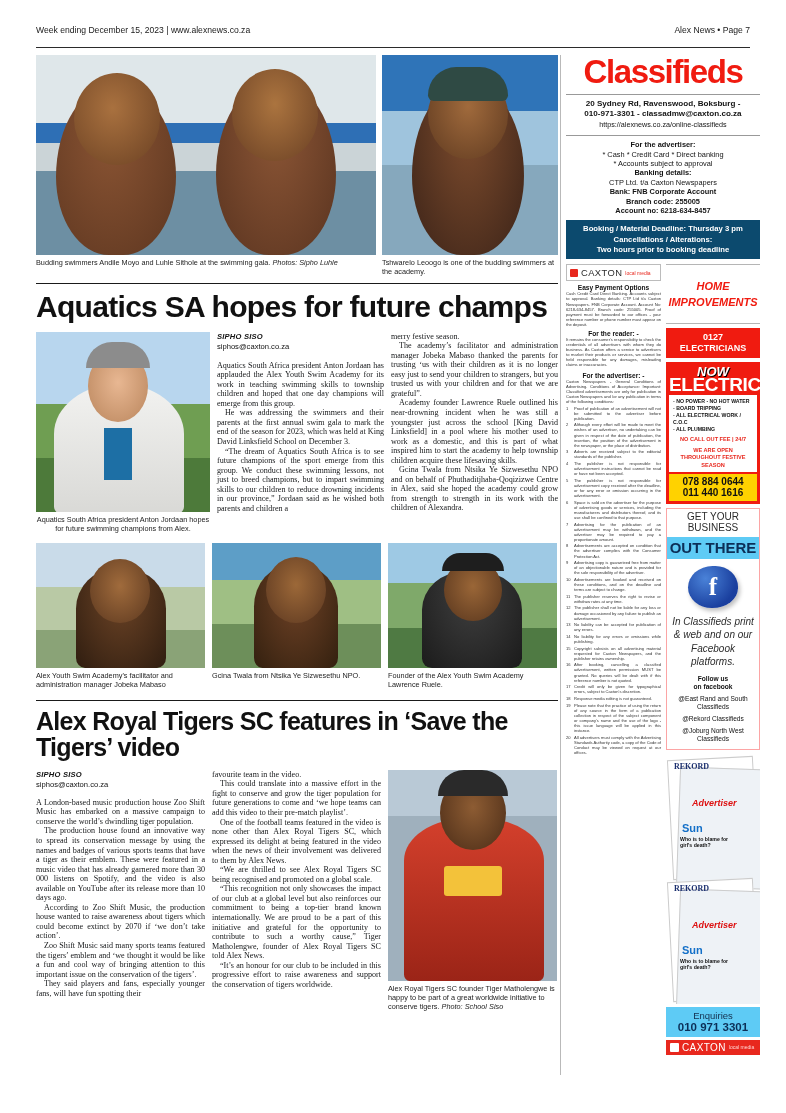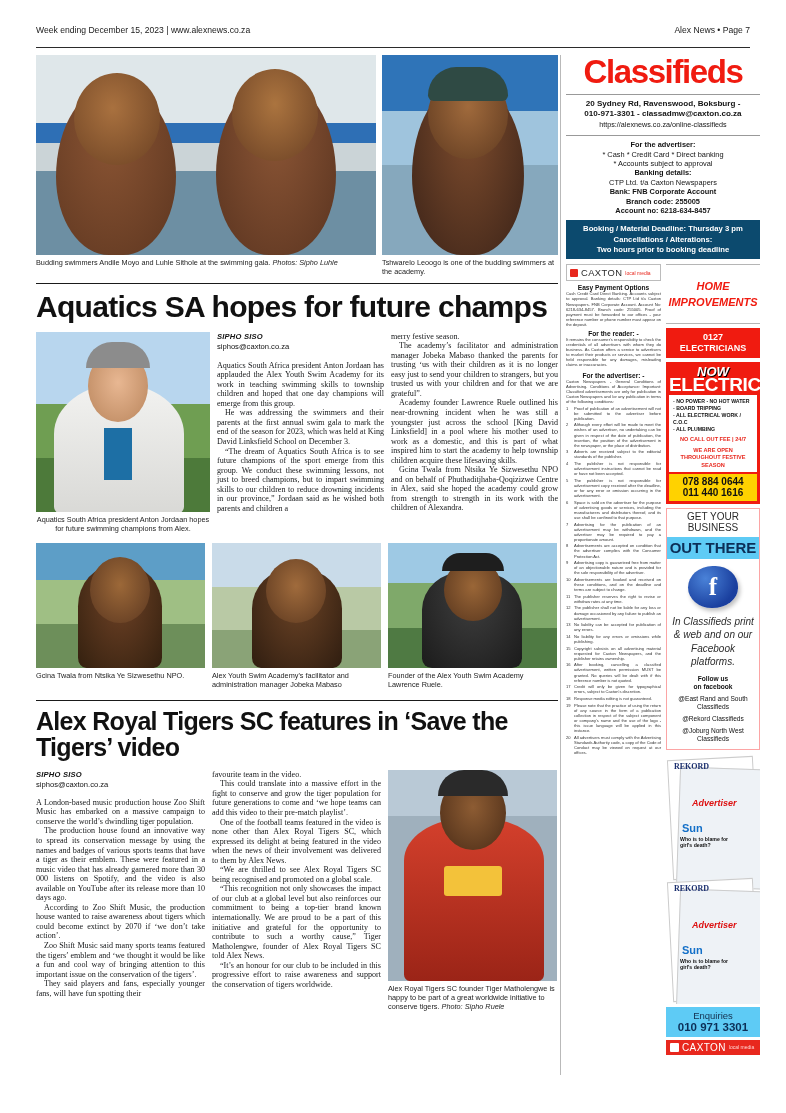--- a/index.html
+++ b/index.html
@@ -239,32 +239,32 @@
           <p class="first">merry festive season.</p>
           <p>The academy’s facilitator and administration manager Jobeka Mabaso thanked the parents for trusting ‘us with their children as it is no longer easy just to send your children to strangers, but you trusted us with your children and for that we are grateful”.</p>
           <p>Academy founder Lawrence Ruele outlined his near-drowning incident when he was still a youngster just across the school [King David Linksfield] in a pool where his mother used to work as a domestic, and this is part of what inspired him to start the academy to help township children acquire these lifesaving skills.</p>
           <p>Gcina Twala from Ntsika Ye Sizwesethu NPO and on behalf of Phuthaditjhaba-Qoqizizwe Centre in Alex, said she hoped the academy could grow from strength to strength in its work with the children of Alexandra.</p>
         </div>
       </div>
     </div>
 
     <div style="display:flex;gap:7px;margin-top:10px;">
       <div style="width:169px;">
+        <div class="photo" style="height:125px;background:linear-gradient(#c9dbe9 0 35%,#b9c9a5 35% 70%,#8aa377 70% 100%);">
+          <div style="position:absolute;left:40px;top:26px;width:90px;height:99px;background:radial-gradient(ellipse at 50% 26%,#6d4426,#2f1d10);border-radius:44% 44% 10% 10%/40% 40% 10% 10%;"></div>
+          <div style="position:absolute;left:54px;top:16px;width:60px;height:64px;background:radial-gradient(ellipse at 50% 42%,#a06b3c,#5c381f);border-radius:50%;"></div>
+        </div>
+        <div class="cap">Alex Youth Swim Academy's facilitator and administration manager Jobeka Mabaso</div>
+      </div>
+      <div style="width:169px;">
         <div class="photo" style="height:125px;background:linear-gradient(#5d9ec7 0 30%,#9fbf84 30% 65%,#6d8f5a 65% 100%);">
           <div style="position:absolute;left:42px;top:22px;width:84px;height:103px;background:radial-gradient(ellipse at 50% 28%,#6f4226,#33200f);border-radius:44% 44% 10% 10%/40% 40% 10% 10%;"></div>
           <div style="position:absolute;left:54px;top:14px;width:60px;height:66px;background:radial-gradient(ellipse at 50% 42%,#9c6838,#5b3720);border-radius:50%;"></div>
         </div>
         <div class="cap">Gcina Twala from Ntsika Ye Sizwesethu NPO.</div>
-      </div>
-      <div style="width:169px;">
-        <div class="photo" style="height:125px;background:linear-gradient(#c9dbe9 0 35%,#b9c9a5 35% 70%,#8aa377 70% 100%);">
-          <div style="position:absolute;left:40px;top:26px;width:90px;height:99px;background:radial-gradient(ellipse at 50% 26%,#6d4426,#2f1d10);border-radius:44% 44% 10% 10%/40% 40% 10% 10%;"></div>
-          <div style="position:absolute;left:54px;top:16px;width:60px;height:64px;background:radial-gradient(ellipse at 50% 42%,#a06b3c,#5c381f);border-radius:50%;"></div>
-        </div>
-        <div class="cap">Alex Youth Swim Academy's facilitator and administration manager Jobeka Mabaso</div>
       </div>
       <div style="width:169px;">
         <div class="photo" style="height:125px;background:linear-gradient(#9ec9e4 0 32%,#7fa96a 32% 68%,#4f7a43 68% 100%);">
           <div style="position:absolute;left:34px;top:28px;width:100px;height:97px;background:radial-gradient(ellipse at 50% 24%,#3f3f3f,#1b1b1b);border-radius:44% 44% 10% 10%/40% 40% 10% 10%;"></div>
           <div style="position:absolute;left:56px;top:16px;width:58px;height:62px;background:radial-gradient(ellipse at 50% 44%,#9a6637,#57351d);border-radius:50%;"></div>
           <div style="position:absolute;left:54px;top:10px;width:62px;height:18px;background:#1e1e1e;border-radius:30px 30px 0 0;"></div>
         </div>
         <div class="cap">Founder of the Alex Youth Swim Academy Lawrence Ruele.</div>
       </div>
     </div>
@@ -296,21 +296,21 @@
       </div>
       <div style="width:169px;">
         <div class="photo" style="height:211px;background:linear-gradient(#b9c9d6 0 22%,#9fb0bd 22% 100%);">
           <div style="position:absolute;left:16px;top:48px;width:140px;height:163px;background:linear-gradient(#d4402c,#9b2417);border-radius:46% 46% 4% 4%/26% 26% 4% 4%;"></div>
           <div style="position:absolute;left:52px;top:6px;width:66px;height:74px;background:radial-gradient(ellipse at 50% 42%,#8d5c33,#4b2c17);border-radius:50%;"></div>
           <div style="position:absolute;left:50px;top:0px;width:70px;height:26px;background:#2a2a2a;border-radius:34px 34px 0 0;"></div>
           <div style="position:absolute;left:56px;top:96px;width:58px;height:30px;background:#f3c23a;border-radius:3px;"></div>
         </div>
         <div class="cap">
           <span>Alex Royal Tigers SC founder Tiger Matholengwe is happy to be part of a great worldwide initiative to conserve tigers.</span>
-          <i>Photo: Sipho Ruele</i>
+          <i>Photo: School Siso</i>
         </div>
       </div>
     </div>
   </div>
 
   <div class="rail">
     <div class="cls-title">Classifieds</div>
     <div class="rail-rule"></div>
     <div class="addr">
       <div>20 Sydney Rd, Ravenswood, Boksburg -</div>

